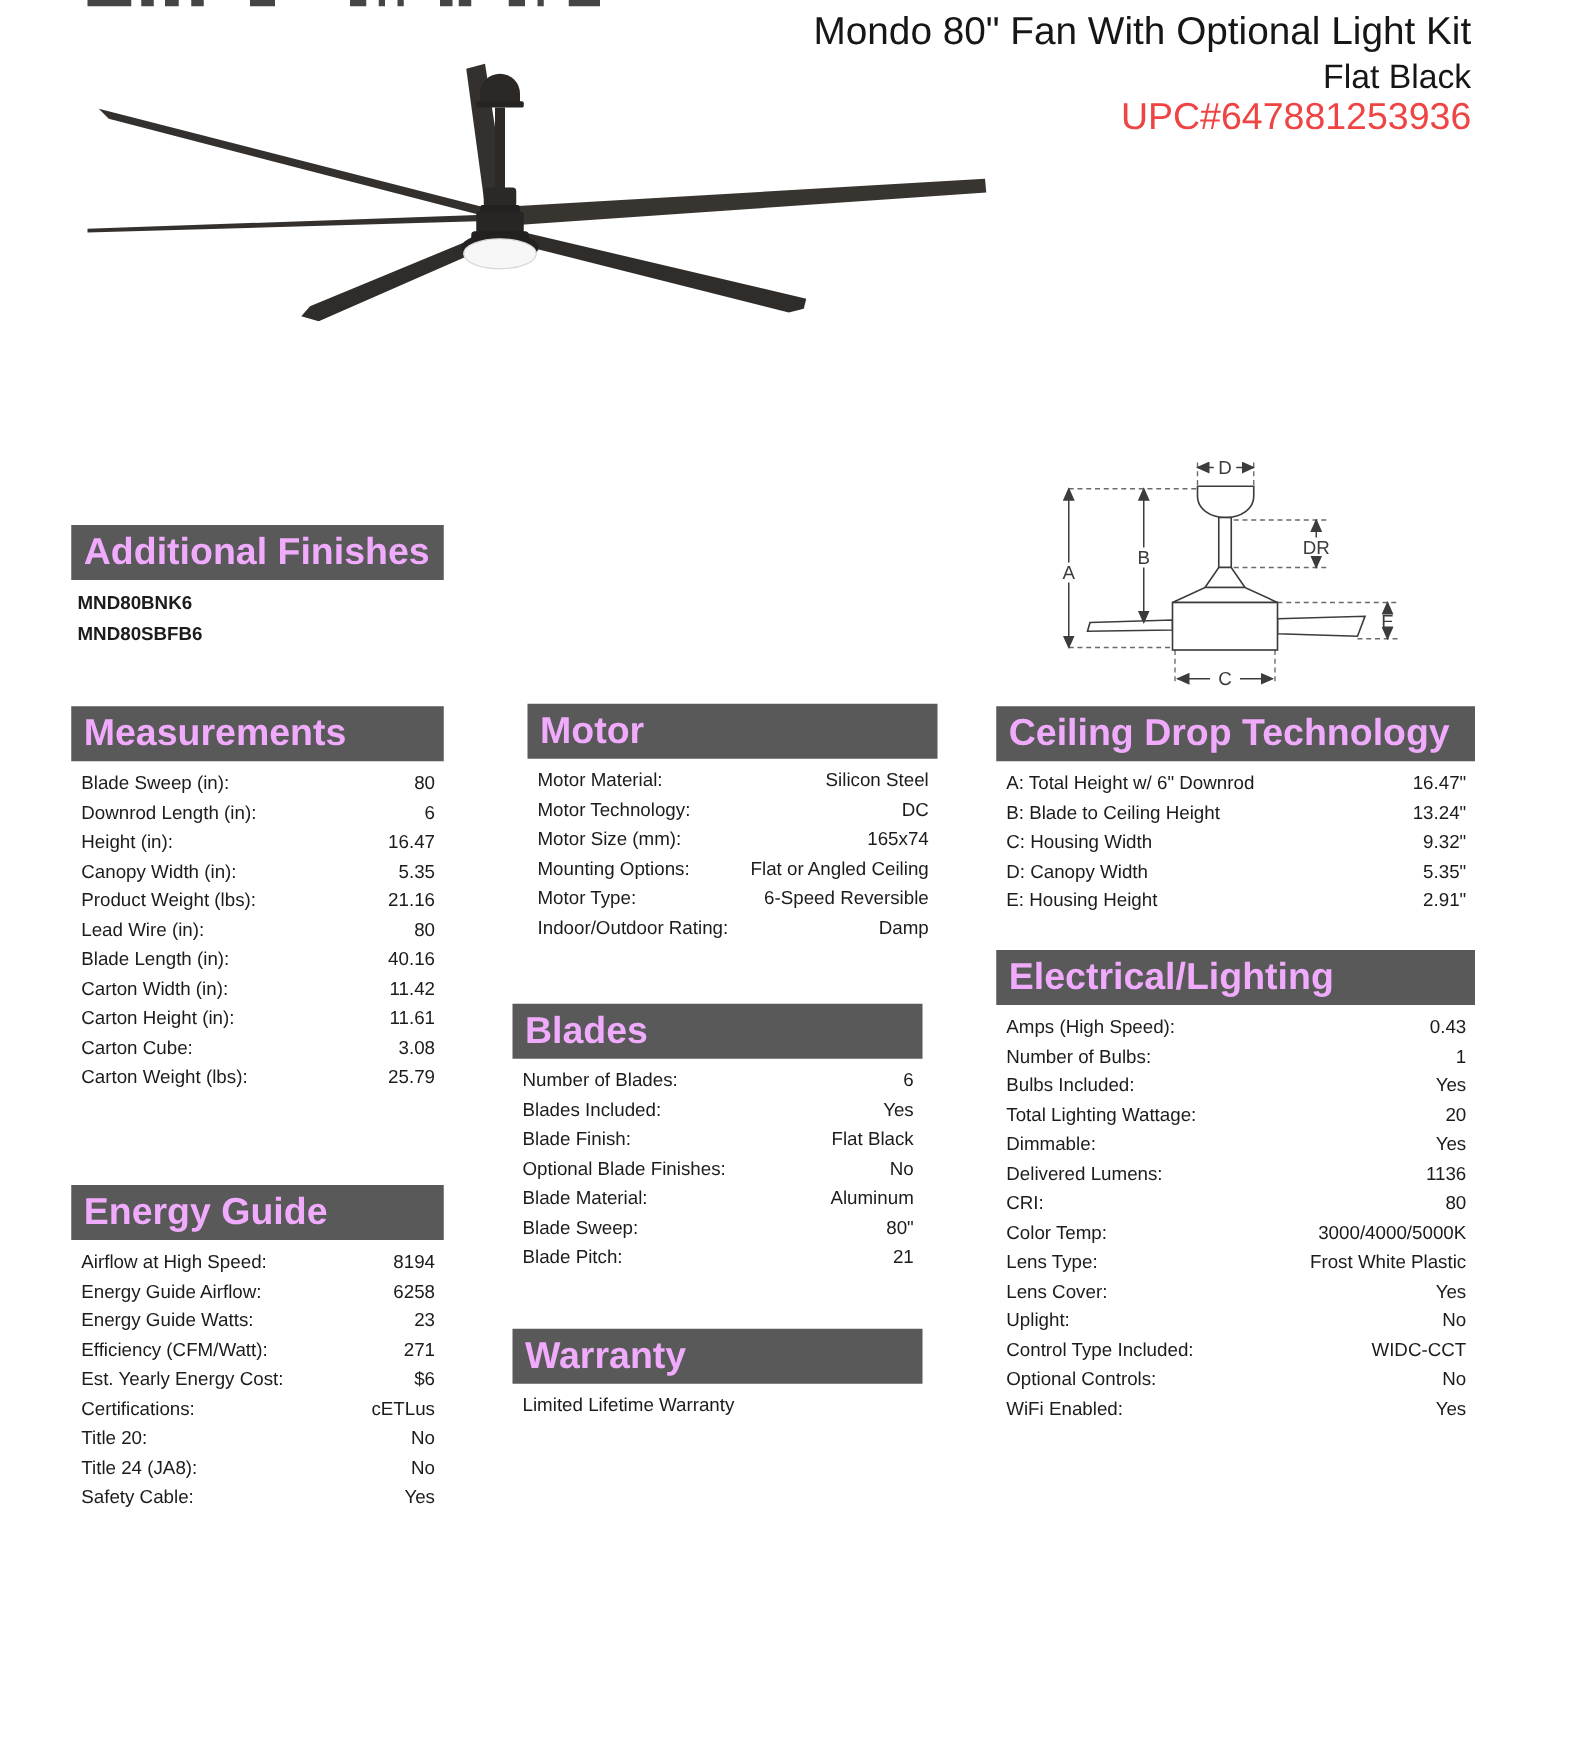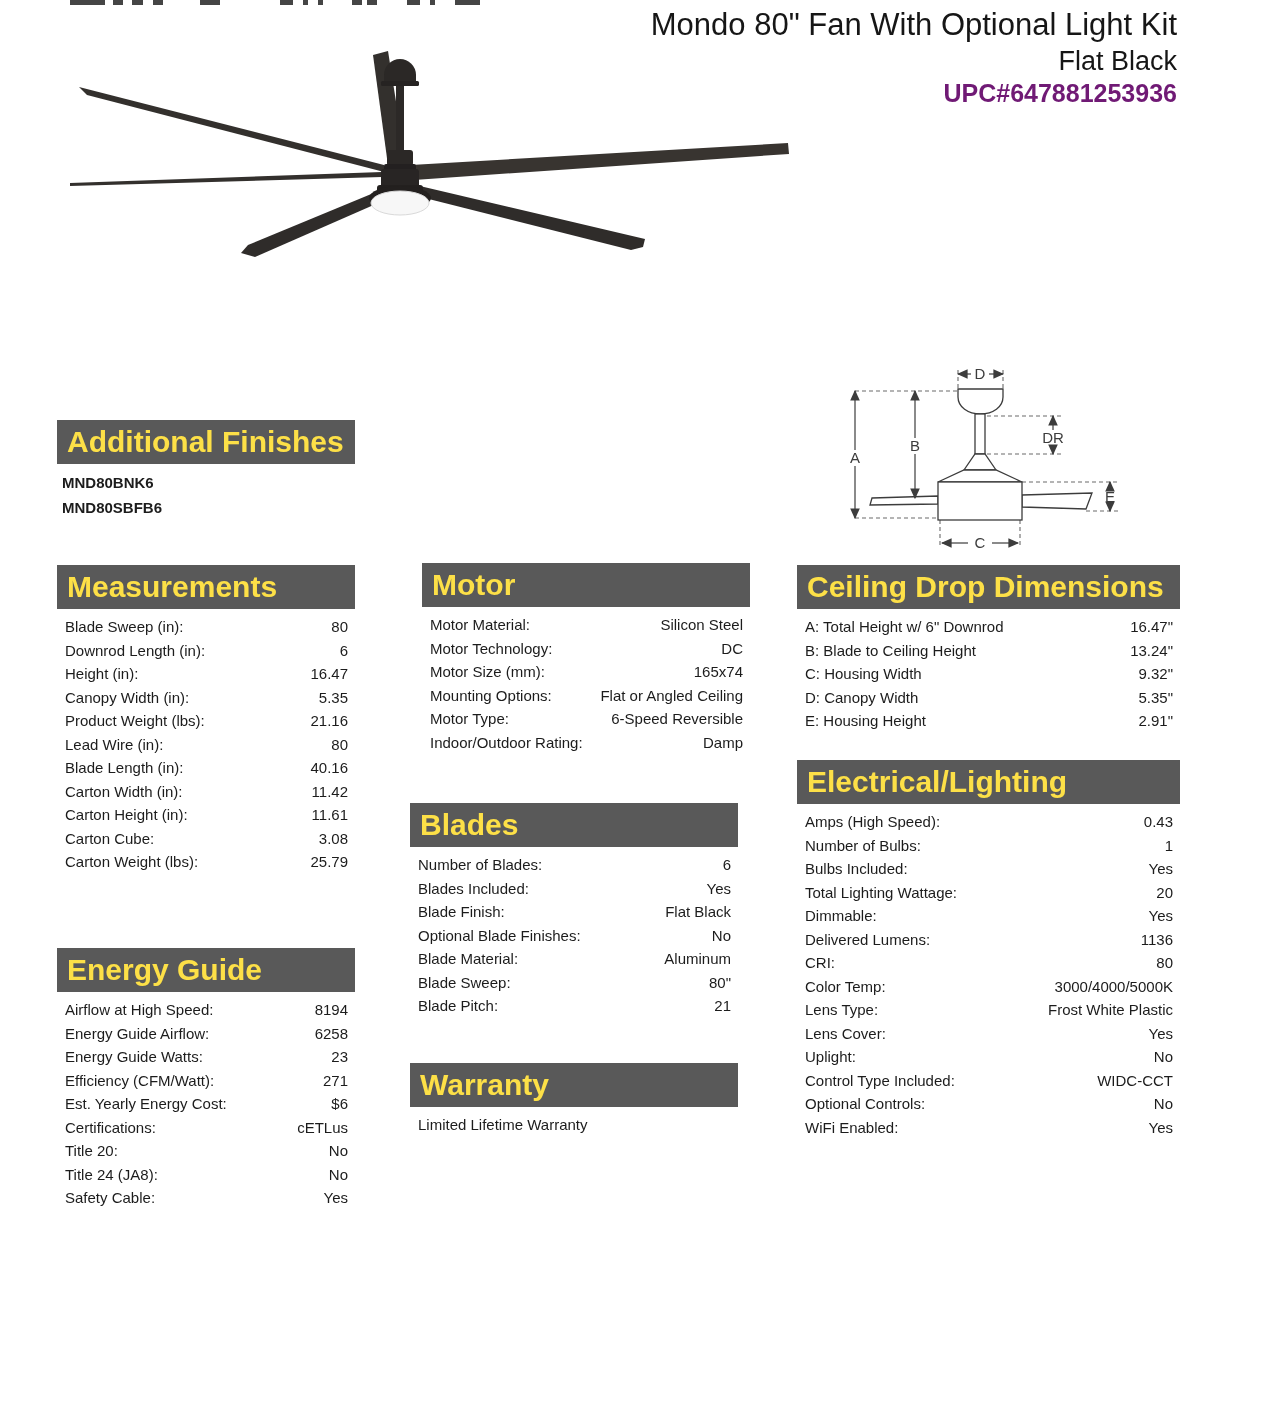--- a/index.html
+++ b/index.html
@@ -12,26 +12,26 @@
   .abs { position:absolute; }
 
   
   .top-marks { left:0; top:0; width:1264px; height:8px; }
   .top-marks i { position:absolute; top:0; height:5px; background:#454545; display:block; }
 
   
   .title-block { top:6px; right:87px; text-align:right; }
   .product-title  { font-size:31px; line-height:38px; font-weight:400; color:#161616; }
   .product-finish { font-size:27px; line-height:34px; font-weight:400; color:#161616; }
-  .product-upc    { font-size:25px; line-height:31px; font-weight:700; color:#701a75; }
+  .product-upc    { font-size:30px; line-height:31px; font-weight:400; color:#ef4444; }
 
   
   .section { position:absolute; }
   .sec-header {
-    background:#595959; color:#fde047; font-weight:bold;
+    background:#595959; color:#f0abfc; font-weight:bold;
     font-size:30px; line-height:44px; height:44px;
     padding:0 0 0 10px; white-space:nowrap; overflow:hidden;
   }
   .sec-body { margin-top:6px; }
   .spec-row {
     display:flex; justify-content:space-between; align-items:baseline;
     font-size:15px; line-height:23.5px; padding:0 7px 0 8px;
   }
   .spec-row .lbl { text-align:left; white-space:nowrap; }
   .spec-row .val { text-align:right; white-space:nowrap; }
@@ -318,21 +318,21 @@
 <div class="section" style="left:410px;top:1063px;width:328px">
     <div class="sec-header">Warranty</div>
     <div class="sec-body">
       <div class="spec-row">
         <span class="lbl">Limited Lifetime Warranty</span>
       </div>
     </div>
   </div>
 
 <div class="section" style="left:797px;top:565px;width:383px">
-    <div class="sec-header">Ceiling Drop Dimensions</div>
+    <div class="sec-header">Ceiling Drop Technology</div>
     <div class="sec-body">
       <div class="spec-row">
         <span class="lbl">A: Total Height w/ 6" Downrod</span>
         <span class="val">16.47"</span>
       </div>
       <div class="spec-row">
         <span class="lbl">B: Blade to Ceiling Height</span>
         <span class="val">13.24"</span>
       </div>
       <div class="spec-row">

